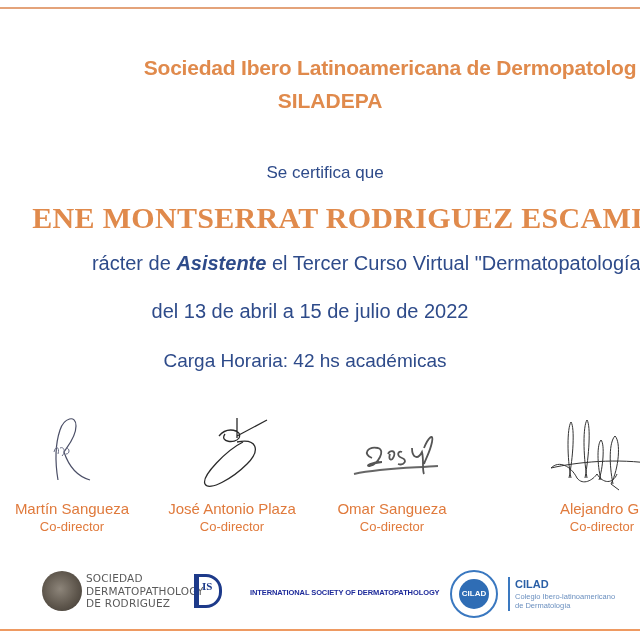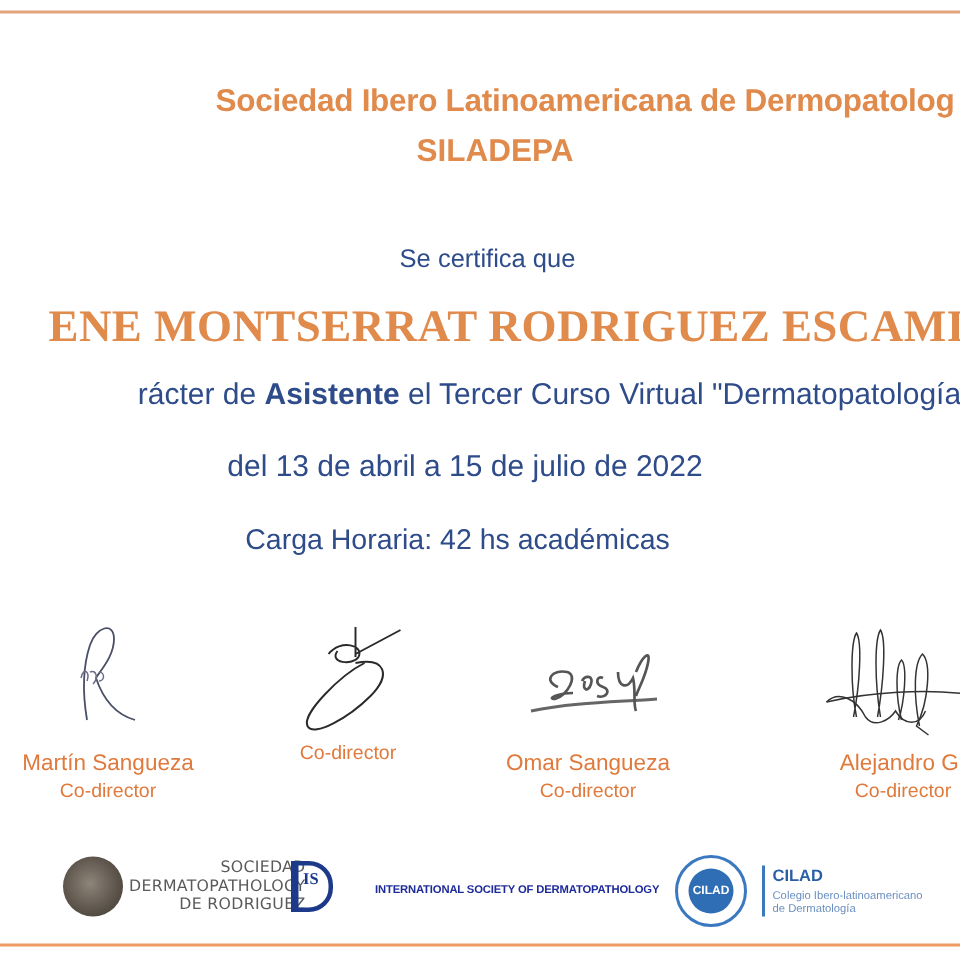--- a/index.html
+++ b/index.html
@@ -10,31 +10,31 @@
     }
     .rule { position: absolute; left: 0; width: 640px; height: 2px; background: #e4a37a; }
     .rule.top { top: 7px; }
     .rule.bottom { top: 629px; background: #ee9a62; }
     .line { position: absolute; left: -200px; width: 1040px; text-align: center; white-space: nowrap; }
     .org { top: 56px; font-size: 21px; font-weight: bold; color: #e08a4c; letter-spacing: -0.2px; left: -130px; }
     .acr { top: 89px; font-size: 21px; font-weight: bold; color: #e08a4c; left: -190px; }
     .certify { top: 163px; font-size: 17px; color: #2e4b8a; left: -195px; }
     .name { top: 201px; font-family: "Liberation Serif", "DejaVu Serif", serif; font-size: 30px; font-weight: bold; color: #e08a4c; letter-spacing: 0.3px; left: -162px; }
     .role { top: 252px; font-size: 20px; color: #2e4b8a; left: -132px; }
-    .role b { }
+    .role b { font-style: italic; }
     .dates { top: 300px; font-size: 20px; color: #2e4b8a; left: -210px; }
     .hours { top: 350px; font-size: 19px; color: #2e4b8a; left: -215px; }
     .sig { position: absolute; top: 408px; width: 160px; text-align: center; }
     .sig svg { display: block; margin: 0 auto; }
     .sig .n { display: block; margin-top: 8px; font-size: 15px; color: #e07a3c; white-space: nowrap; }
     .sig .r { display: block; margin-top: 2px; font-size: 13px; color: #e07a3c; }
     .logos { position: absolute; top: 568px; left: 0; width: 640px; height: 58px; }
     .slap { position: absolute; left: 42px; top: 3px; }
     .slap-seal { position: absolute; left: 0; top: 0; width: 40px; height: 40px; border-radius: 50%; background: radial-gradient(circle at 45% 45%, #8d857a 0%, #5f574d 55%, #3b352f 100%); }
-    .slap-text { position: absolute; left: 44px; top: 1px; font-size: 10.5px; line-height: 12.5px; color: #5a5a5a; font-family: "DejaVu Sans", sans-serif; letter-spacing: 0.2px; white-space: nowrap; text-align: right; }
+    .slap-text { position: absolute; left: 44px; top: 1px; font-size: 10.5px; line-height: 12.5px; color: #5a5a5a; font-family: "DejaVu Sans", sans-serif; letter-spacing: 0.2px; white-space: nowrap; }
     .isdp { position: absolute; left: 192px; top: 6px; }
     .isdp-mark { position: absolute; left: 2px; top: 0; width: 28px; height: 34px; border: 3px solid #1d3a8a; border-left-width: 5px; border-radius: 0 16px 16px 0; box-sizing: border-box; color: #1d3a8a; font-family: "Liberation Serif", serif; font-size: 11px; font-weight: bold; line-height: 12px; padding: 3px 0 0 3px; }
     .isdp-text { position: absolute; left: 34px; top: 14px; font-size: 7.5px; font-weight: bold; color: #1d2a9a; white-space: nowrap; letter-spacing: -0.1px; padding-left: 24px; }
     .cilad { position: absolute; left: 450px; top: 2px; }
     .cilad-seal { position: absolute; left: 0; top: 0; width: 48px; height: 48px; border-radius: 50%; border: 2px solid #3a78c0; box-sizing: border-box; background: #ffffff; }
     .cilad-seal .inner { position: absolute; left: 7px; top: 7px; width: 30px; height: 30px; border-radius: 50%; background: #2f6db5; color: #fff; font-size: 8px; font-weight: bold; text-align: center; line-height: 30px; }
     .cilad-bar { position: absolute; left: 58px; top: 7px; width: 2px; height: 34px; background: #3a78c0; }
     .cilad-title { position: absolute; left: 65px; top: 8px; font-size: 11px; font-weight: bold; color: #2a5fa6; }
     .cilad-sub { position: absolute; left: 65px; top: 22px; font-size: 7.5px; line-height: 9px; color: #6a8fbf; white-space: nowrap; }
   </style>
@@ -58,20 +58,21 @@
     <path d="M22 44 C24 36 28 40 26 46 M28 40 C32 38 34 44 30 48 M34 40 C38 40 38 46 34 46" fill="none" stroke="#6a6e86" stroke-width="1"></path>
   </svg>
   <span class="n">Martín Sangueza</span>
   <span class="r">Co-director</span>
 </div>
 
 <div class="sig" style="left:152px;">
   <svg width="90" height="84" viewBox="0 0 90 84">
     <path d="M50 10 L50 30 M32 28 C40 18 56 22 52 30 C48 36 32 34 38 26 M50 28 L80 12 M50 34 C70 30 74 42 60 56 C46 70 22 84 18 76 C14 68 40 42 56 34" fill="none" stroke="#2a2a2a" stroke-width="1.3"></path>
   </svg>
+  <span class="n">José Antonio Plaza</span>
   <span class="r">Co-director</span>
 </div>
 
 <div class="sig" style="left:312px;text-align:center;">
   <svg width="100" height="84" viewBox="0 0 100 84">
     <path d="M12 66 C40 60 70 60 96 58" fill="none" stroke="#666" stroke-width="2"></path>
     <path d="M30 50 C20 46 26 38 36 40 C44 42 36 56 28 58 C22 58 30 54 40 54 M46 46 C48 42 54 42 52 48 C50 54 46 52 48 46 M60 44 C56 42 54 48 60 50 C66 52 62 58 56 56 M70 40 C70 50 76 52 80 44 C82 52 80 62 82 66 M82 40 C86 30 92 24 90 34 C88 44 84 50 82 56" fill="none" stroke="#555" stroke-width="1.8"></path>
   </svg>
   <span class="n">Omar Sangueza</span>
   <span class="r">Co-director</span>

